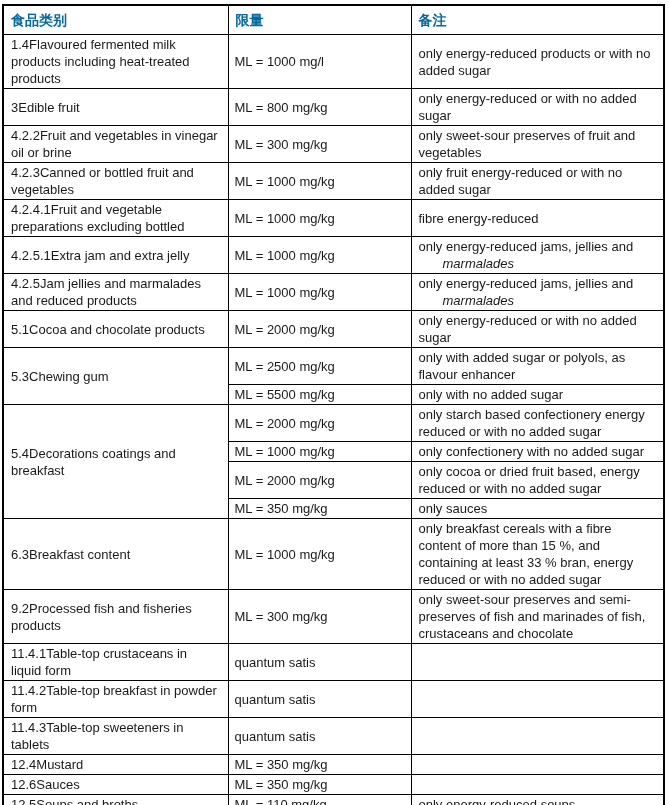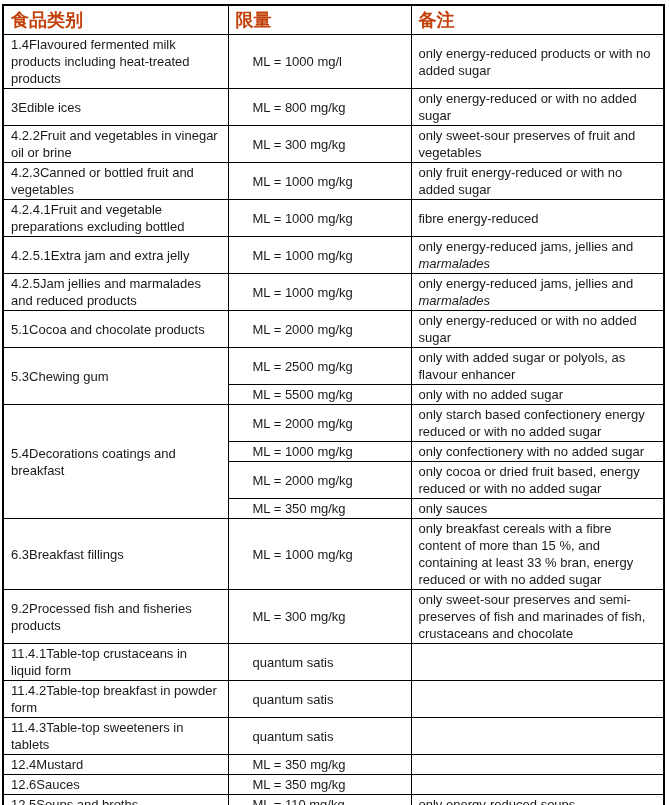--- a/index.html
+++ b/index.html
@@ -30,27 +30,27 @@
     border: 1px solid #000000;
     vertical-align: middle;
     text-align: left;
     font-size: 13px;
     line-height: 17px;
     padding: 1px 7px;
     overflow: hidden;
     word-wrap: break-word;
   }
   table.limits th {
-    font-size: 18px;
+    font-size: 14px;
     font-weight: bold;
     height: 26px;
-    color: #c2410c;
+    color: #0369a1;
   }
-  table.limits td.lim { padding-left: 24px; }
-  table.limits td.rem i { font-style: italic; }
+  table.limits td.lim { padding-left: 6px; }
+  table.limits td.rem i { font-style: italic; margin-left: 24px; }
 </style>
 </head>
 <body>
 
 <div class="page">
   <table class="limits">
     <colgroup>
       <col class="c-cat">
       <col class="c-lim">
       <col class="c-rem">
@@ -62,21 +62,21 @@
         <th>备注</th>
       </tr>
     </thead>
     <tbody>
         <tr>
           <td class="cat" rowspan="1">1.4Flavoured fermented milk products including heat-treated products</td>
           <td class="lim">ML = 1000 mg/l</td>
           <td class="rem"><span>only energy-reduced products or with no added sugar</span></td>
         </tr>
         <tr>
-          <td class="cat" rowspan="1">3Edible ices</td>
+          <td class="cat" rowspan="1">3Edible fruit</td>
           <td class="lim">ML = 800 mg/kg</td>
           <td class="rem"><span>only energy-reduced or with no added sugar</span></td>
         </tr>
         <tr>
           <td class="cat" rowspan="1">4.2.2Fruit and vegetables in vinegar oil or brine</td>
           <td class="lim">ML = 300 mg/kg</td>
           <td class="rem"><span>only sweet-sour preserves of fruit and vegetables</span></td>
         </tr>
         <tr>
           <td class="cat" rowspan="1">4.2.3Canned or bottled fruit and vegetables</td>
@@ -123,21 +123,21 @@
         </tr>
         <tr>
           <td class="lim">ML = 2000 mg/kg</td>
           <td class="rem"><span>only cocoa or dried fruit based, energy reduced or with no added sugar</span></td>
         </tr>
         <tr>
           <td class="lim">ML = 350 mg/kg</td>
           <td class="rem"><span>only sauces</span></td>
         </tr>
         <tr>
-          <td class="cat" rowspan="1">6.3Breakfast fillings</td>
+          <td class="cat" rowspan="1">6.3Breakfast content</td>
           <td class="lim">ML = 1000 mg/kg</td>
           <td class="rem"><span>only breakfast cereals with a fibre content of more than 15 %, and containing at least 33 % bran, energy reduced or with no added sugar</span></td>
         </tr>
         <tr>
           <td class="cat" rowspan="1">9.2Processed fish and fisheries products</td>
           <td class="lim">ML = 300 mg/kg</td>
           <td class="rem"><span>only sweet-sour preserves and semi-preserves of fish and marinades of fish, crustaceans and chocolate</span></td>
         </tr>
         <tr>
           <td class="cat" rowspan="1">11.4.1Table-top crustaceans in liquid form</td>

